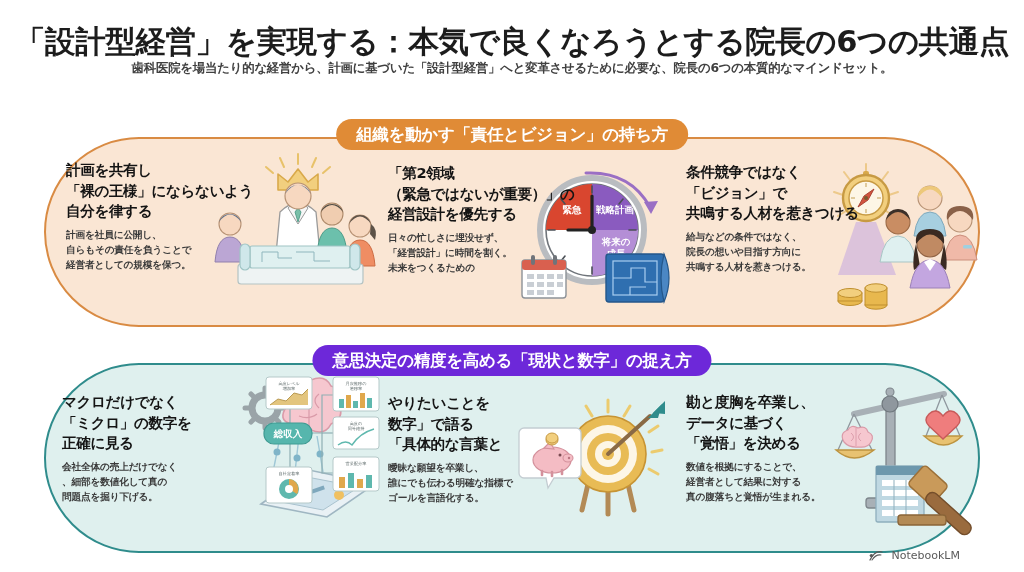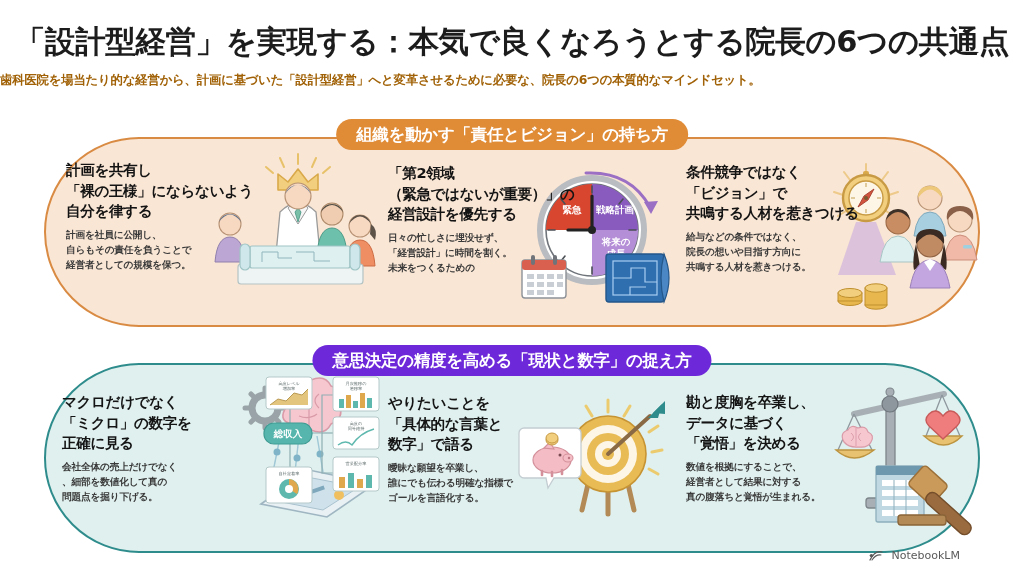--- a/index.html
+++ b/index.html
@@ -12,23 +12,23 @@
   }
   .page { position:relative; width:968px; height:572px; }
 
   
   .title {
     position:absolute; top:22px; left:0; width:1024px;
     text-align:center; font-size:30.5px; font-weight:bold;
     color:#1c1c1c; letter-spacing:-0.4px; white-space:nowrap;
   }
   .subtitle {
-    position:absolute; top:72px; left:0; width:1024px;
-    font-size:12.4px; font-weight:bold;
-    color:#a16207; letter-spacing:-0.2px; white-space:nowrap;
+    position:absolute; top:60px; left:0; width:1024px;
+    text-align:center; font-size:12.4px; font-weight:bold;
+    color:#404040; letter-spacing:-0.2px; white-space:nowrap;
   }
 
   
   .panel { position:absolute; border-radius:95px; }
   .panel-top {
     left:44px; top:137px; width:936px; height:190px;
     background:#fae6d4; border:2.2px solid #d98b43;
   }
   .panel-bottom {
     left:44px; top:363px; width:936px; height:190px;
@@ -421,22 +421,22 @@
       <g>
         <rect x="4" y="48" width="48" height="21" rx="10" fill="#56b6ad" stroke="#3f9b93" stroke-width="1.2"></rect>
         <text x="28" y="62" text-anchor="middle" font-size="9.5" font-weight="bold" fill="#ffffff" font-family="'DejaVu Sans',sans-serif">総収入</text>
       </g>
     </svg>
   </div>
 
   <div class="block blk5">
     <div class="b-head">
       <div>やりたいことを</div>
+      <div>数字」で語る</div>
       <div>「具体的な言葉と</div>
-      <div>数字」で語る</div>
     </div>
     <div class="b-body">
       <div>曖昧な願望を卒業し、</div>
       <div>誰にでも伝わる明確な指標で</div>
       <div>ゴールを言語化する。</div>
     </div>
   </div>
 
   <div class="art art5">
     <svg width="160" height="125" viewBox="0 0 160 125">

